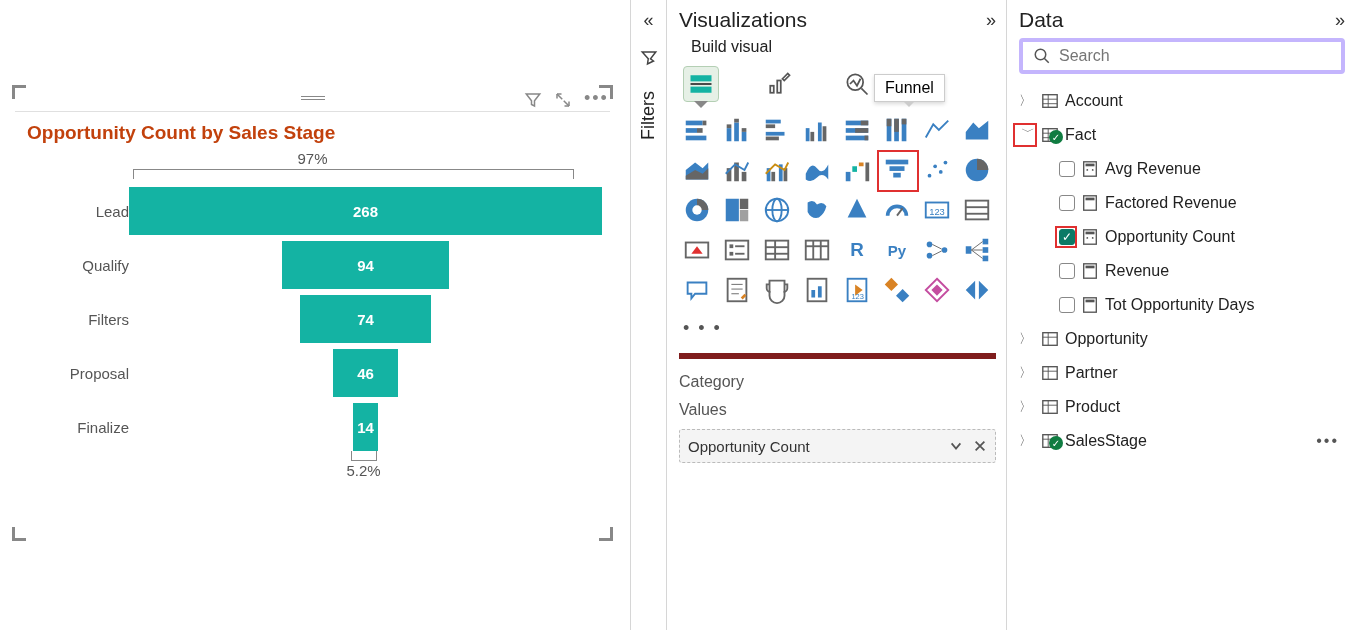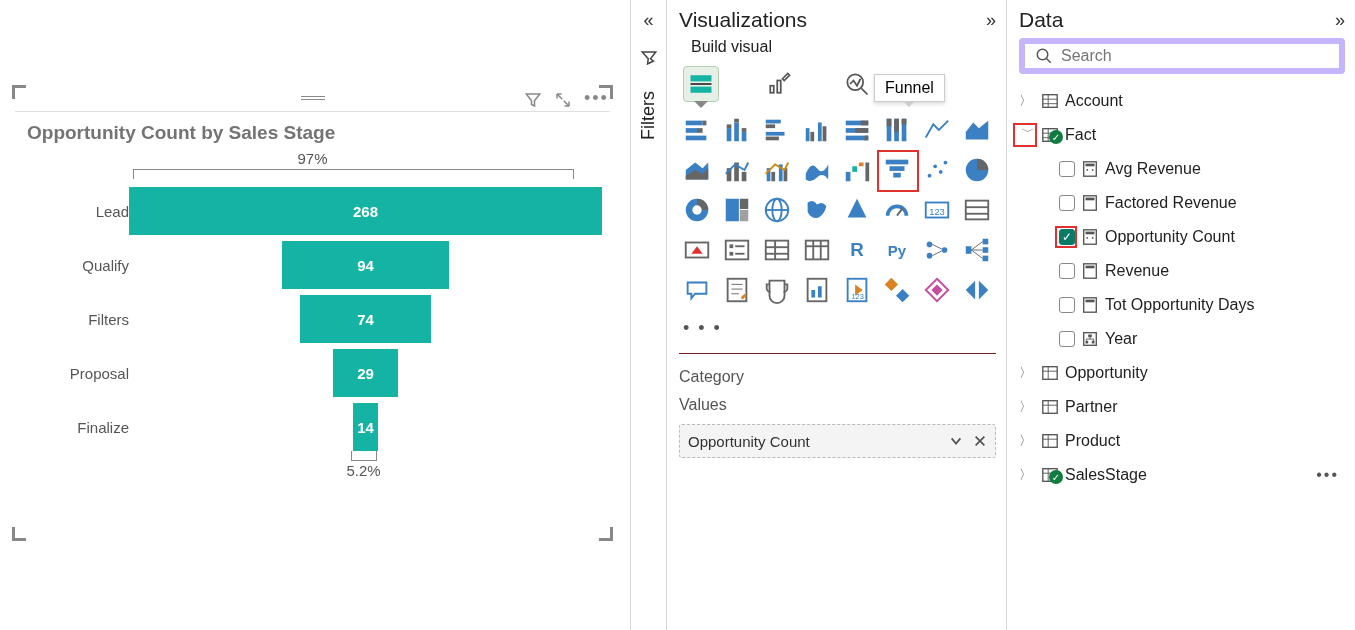--- a/index.html
+++ b/index.html
@@ -6,21 +6,21 @@
     body { width: 1355px; height: 630px; background: #fff; display: flex; position: relative; overflow: hidden; }
 
     .canvas { width: 630px; height: 630px; position: relative; padding: 10px; }
     .visual-container { position: absolute; left: 15px; top: 88px; width: 595px; height: 450px; }
     .visual-header { height: 24px; display: flex; align-items: center; justify-content: flex-end; border-bottom: 1px solid #e0e0e0; padding: 0 8px; gap: 12px; position: relative; }
     .visual-header .grip { position: absolute; left: 50%; top: 8px; transform: translateX(-50%); width: 24px; height: 5px; }
     .visual-header .grip::before, .visual-header .grip::after { content: ""; position: absolute; left: 0; right: 0; height: 1px; background: #888; }
     .visual-header .grip::before { top: 0; } .visual-header .grip::after { top: 3px; }
     .header-icon { width: 18px; height: 18px; fill: #888; stroke: #888; cursor: pointer; }
     .visual-body { position: relative; height: calc(100% - 24px); padding: 10px 8px 0 8px; }
-    .chart-title { font-weight: 700; font-size: 19px; color: #737373; padding-left: 4px; }
+    .chart-title { font-weight: 700; font-size: 19px; color: #c2410c; padding-left: 4px; }
     .top-label { text-align: center; font-size: 15px; color: #555; margin-top: 6px; }
     .top-bracket { height: 10px; border: 1.5px solid #888; border-bottom: none; margin: 2px 28px 8px 110px; }
     .funnel-rows { display: flex; flex-direction: column; gap: 6px; padding-left: 4px; text-align: right; }
     .funnel-row { display: flex; align-items: center; height: 48px; }
     .row-label { width: 102px; font-size: 15px; color: #555; }
     .bar-area { flex: 1; display: flex; justify-content: center; }
     .bar { background: #14b3a3; height: 48px; display: flex; align-items: center; justify-content: center; color: #fff; font-weight: 600; font-size: 15px; }
     .bottom-area { margin-left: 102px; display: flex; flex-direction: column; align-items: center; }
     .bottom-bracket { width: 26px; height: 10px; border: 1.5px solid #888; border-top: none; }
     .bottom-label { font-size: 15px; color: #555; margin-top: 1px; }
@@ -45,29 +45,29 @@
     .tab-icon.active { background: #e6f0e6; border: 1px solid #b4cfb4; }
     .tab-icon.active::after { content: ""; position: absolute; bottom: -14px; left: 50%; transform: translateX(-50%); width: 0; height: 0; border: 7px solid transparent; border-top-color: #888; }
     .gallery { display: grid; grid-template-columns: repeat(8, 38px); grid-auto-rows: 38px; gap: 2px; position: relative; }
     .gallery-icon { width: 36px; height: 36px; display: flex; align-items: center; justify-content: center; cursor: pointer; position: relative; }
     .gallery-icon svg { width: 30px; height: 30px; }
     .highlight-box { position: absolute; border: 2px solid #e03030; pointer-events: none; z-index: 5; }
     .tooltip { position: absolute; background: #fff; border: 1px solid #ccc; padding: 4px 10px; font-size: 16px; box-shadow: 0 2px 4px rgba(0,0,0,0.15); z-index: 10; }
     .tooltip::after { content: ""; position: absolute; top: 100%; left: 50%; transform: translateX(-50%); border: 6px solid transparent; border-top-color: #ccc; }
     .ellipsis-row { padding: 8px 4px; font-size: 18px; color: #555; letter-spacing: 2px; }
 
-    .wells { border-top: 1px solid #7f1d1d; margin-top: 6px; padding-top: 14px; display: flex; flex-direction: column; gap: 10px; }
+    .wells { border-top: 6px solid #7f1d1d; margin-top: 6px; padding-top: 14px; display: flex; flex-direction: column; gap: 10px; }
     .well-label { font-size: 16px; color: #555; }
     .well-box { border: 1px dashed #bbb; border-radius: 3px; background: #f4f4f4; height: 34px; display: flex; align-items: center; padding: 0 8px; justify-content: space-between; }
     .well-text { font-size: 15px; color: #333; }
     .well-actions { display: flex; gap: 10px; align-items: center; }
     .well-actions svg { width: 14px; height: 14px; fill: #555; cursor: pointer; }
 
     .data-pane { flex: 1; border-left: 1px solid #d6d6d6; display: flex; flex-direction: column; padding: 8px 10px 0 12px; position: relative; }
-    .search-box { border: 6px solid #c4b5fd; border-radius: 4px; height: 36px; display: flex; align-items: center; padding: 0 10px; gap: 8px; margin-bottom: 12px; }
+    .search-box { border: 4px solid #c4b5fd; border-radius: 4px; height: 36px; display: flex; align-items: center; padding: 0 10px; gap: 8px; margin-bottom: 12px; }
     .search-box input { border: none; outline: none; font-size: 16px; flex: 1; }
     .tree { display: flex; flex-direction: column; gap: 4px; font-size: 16px; color: #222; }
     .tree-row { display: flex; align-items: center; gap: 6px; height: 30px; cursor: pointer; position: relative; }
     .tree-row.sub { padding-left: 40px; }
     .tree-caret { width: 16px; font-size: 13px; color: #555; }
     .tree-table-icon, .tree-field-icon { width: 18px; height: 18px; }
     .tree-check { width: 16px; height: 16px; border: 1.5px solid #888; border-radius: 3px; display: flex; align-items: center; justify-content: center; }
     .tree-check.checked { background: #0b7a66; border-color: #0b7a66; }
     .tree-check.checked::after { content: "✓"; color: #fff; font-size: 12px; }
     .badge-check { position: absolute; width: 14px; height: 14px; border-radius: 50%; background: #107c41; color: #fff; font-size: 10px; display: flex; align-items: center; justify-content: center; }
@@ -108,21 +108,21 @@
           </div>
         <div class="funnel-row">
             <div class="row-label">Filters</div>
             <div class="bar-area">
               <div class="bar" style="width:27.6%">74</div>
             </div>
           </div>
         <div class="funnel-row">
             <div class="row-label">Proposal</div>
             <div class="bar-area">
-              <div class="bar" style="width:13.8%">29</div>
+              <div class="bar" style="width:13.8%">46</div>
             </div>
           </div>
         <div class="funnel-row">
             <div class="row-label">Finalize</div>
             <div class="bar-area">
               <div class="bar" style="width:5.2%">14</div>
             </div>
           </div>
       </div>
       <div class="bottom-area">
@@ -566,34 +566,20 @@
         <span>Revenue</span>
       </div>
     <div class="tree-row sub">
         <div class="tree-check"></div>
         <svg class="tree-field-icon" viewBox="0 0 20 20">
           <rect x="3" y="2" width="14" height="16" fill="none" stroke="#555" stroke-width="1.5"></rect>
           <rect x="5" y="4" width="10" height="3" fill="#555"></rect>
         </svg>
         <span>Tot Opportunity Days</span>
       </div>
-    <div class="tree-row sub">
-        <div class="tree-check"></div>
-        <svg class="tree-field-icon" viewBox="0 0 20 20">
-          <rect x="3" y="3" width="14" height="14" fill="none" stroke="#555" stroke-width="1.5"></rect>
-          <rect x="8" y="5" width="4" height="3" fill="#555"></rect>
-          <rect x="5" y="12" width="3" height="3" fill="#555"></rect>
-          <rect x="12" y="12" width="3" height="3" fill="#555"></rect>
-          <line x1="10" y1="8" x2="10" y2="10" stroke="#555"></line>
-          <line x1="6" y1="12" x2="6" y2="10" stroke="#555"></line>
-          <line x1="14" y1="12" x2="14" y2="10" stroke="#555"></line>
-          <line x1="6" y1="10" x2="14" y2="10" stroke="#555"></line>
-        </svg>
-        <span>Year</span>
-      </div>
 
     <div class="tree-row">
         <span class="tree-caret">〉</span>
         <svg class="tree-table-icon" viewBox="0 0 20 20">
           <rect x="2" y="3" width="16" height="14" fill="none" stroke="#555" stroke-width="1.5"></rect>
           <line x1="2" y1="8" x2="18" y2="8" stroke="#555"></line>
           <line x1="8" y1="3" x2="8" y2="17" stroke="#555"></line>
         </svg>
         <span>Opportunity</span>
       </div>

